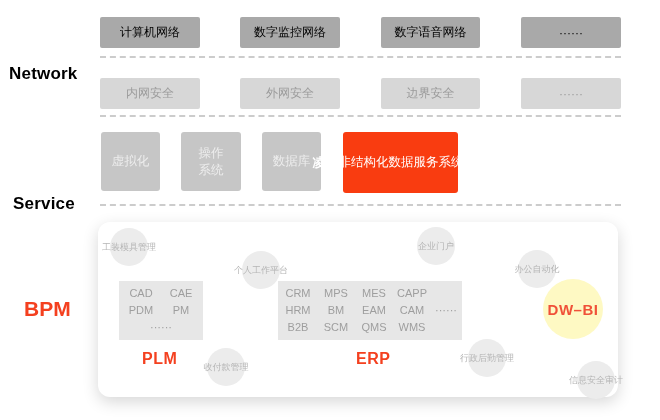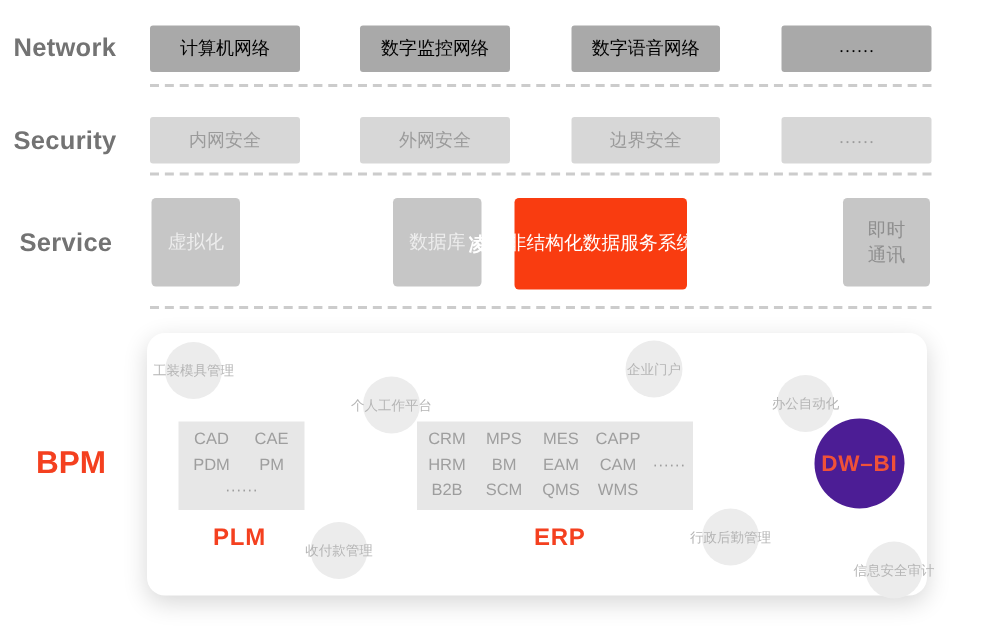--- a/index.html
+++ b/index.html
@@ -1,83 +1,82 @@
 <!DOCTYPE html>
 <html><head>
 <meta charset="utf-8">
 <style>
   html,body{margin:0;padding:0;background:#ffffff;}
   .stage{position:relative;width:660px;height:420px;background:#ffffff;overflow:hidden;
          font-family:"Liberation Sans","DejaVu Sans",sans-serif;}
-  .rlabel{position:absolute;color:#737373;font-weight:bold;font-size:17px;line-height:20px;letter-spacing:0.2px;}
+  .rlabel{position:absolute;color:#000000;font-weight:bold;font-size:17px;line-height:20px;letter-spacing:0.2px;margin-top:42px;}
   .bpm-label{position:absolute;color:#f4401f;font-weight:bold;font-size:21px;line-height:24px;}
   .dash{position:absolute;left:100px;width:521px;height:0;border-top:2px dashed #cccccc;}
   .box{position:absolute;display:flex;align-items:center;justify-content:center;
        border-radius:2px;font-size:12px;white-space:nowrap;}
   .r1{top:17px;width:100px;height:31px;background:#a9a9a9;color:#000000;}
   .r2{top:78px;width:100px;height:31px;background:#d7d7d7;color:#9b9b9b;}
   .sv{top:132px;height:59px;background:#c6c6c6;flex-direction:column;line-height:17px;font-size:12.5px;border-radius:3px;}
   .sv-light{color:#ededed;}
   .sv-dark{color:#8f8f8f;}
   .sv-hl{top:132px;height:61px;background:#f93c10;color:#ffffff;border-radius:3px;}
   .sv-hl .t1{font-weight:bold;font-size:13px;}
   .card{position:absolute;left:98px;top:222px;width:520px;height:175px;background:#ffffff;
         border-radius:12px;box-shadow:0 5px 16px rgba(0,0,0,0.16);}
   .circ{position:absolute;width:38px;height:38px;border-radius:50%;background:#ececec;color:#b5b5b5;
         font-size:9px;line-height:11px;display:flex;flex-direction:row;align-items:center;
         justify-content:center;text-align:center;}
   .circ span{white-space:nowrap;}
-  .dwbi{width:60px;height:60px;background:#4c1d95;color:#f05138;font-weight:bold;
+  .dwbi{width:60px;height:60px;background:#fef9c3;color:#f05138;font-weight:bold;
         font-size:15px;letter-spacing:0.5px;}
   .ibox{position:absolute;background:#e7e7e7;color:#9e9e9e;font-size:11px;line-height:13px;
         display:flex;flex-direction:column;justify-content:center;gap:4px;align-items:center;}
   .irow{display:flex;justify-content:center;}
   .icell{width:38px;text-align:center;white-space:nowrap;}
   .icell-s{width:40px;text-align:center;white-space:nowrap;}
   .icell-dots{width:30px;text-align:center;white-space:nowrap;}
   .plabel{position:absolute;color:#f4401f;font-weight:bold;font-size:16px;line-height:18px;letter-spacing:0.5px;}
 </style>
 </head>
 <body>
 
 <div class="stage">
 
   <div class="rlabel" style="left:9px;top:22px">Network</div>
-  <div class="rlabel" style="left:9px;top:84px">Security</div>
   <div class="rlabel" style="left:13px;top:152px">Service</div>
   <div class="bpm-label" style="left:24px;top:297px">BPM</div>
 
   <div class="box r1" style="left:100px;width:100px">计算机网络</div>
   <div class="box r1" style="left:240px;width:100px">数字监控网络</div>
   <div class="box r1" style="left:381px;width:99px">数字语音网络</div>
   <div class="box r1" style="left:521px;width:100px">······</div>
 
   <div class="dash" style="top:56px"></div>
 
   <div class="box r2" style="left:100px;width:100px">内网安全</div>
   <div class="box r2" style="left:240px;width:100px">外网安全</div>
   <div class="box r2" style="left:381px;width:99px">边界安全</div>
   <div class="box r2" style="left:521px;width:100px">······</div>
 
   <div class="dash" style="top:115px"></div>
 
   <div class="box sv sv-light" style="left:101px;width:59px">
     <span>虚拟化</span>
   </div>
+  <div class="box sv sv-light" style="left:181px;width:60px">
+    <span>操作</span>
+    <span>系统</span>
+  </div>
   <div class="box sv sv-light" style="left:262px;width:59px">
     <span>数据库</span>
   </div>
   <div class="box sv sv-hl" style="left:343px;width:115px;flex-direction:row;line-height:17px">
     <span class="t1">凌云</span>
     <span>非结构化数据</span>
     <span>服务系统平台</span>
-  </div>
-  <div class="box sv sv-dark" style="left:562px;width:58px">
-    <span>即时</span>
-    <span>通讯</span>
   </div>
 
   <div class="dash" style="top:204px"></div>
 
   <div class="card"></div>
 
   <div class="ibox" style="left:119px;top:281px;width:84px;height:59px">
     <div class="irow">
       <span class="icell-s">CAD</span>
       <span class="icell-s">CAE</span>

